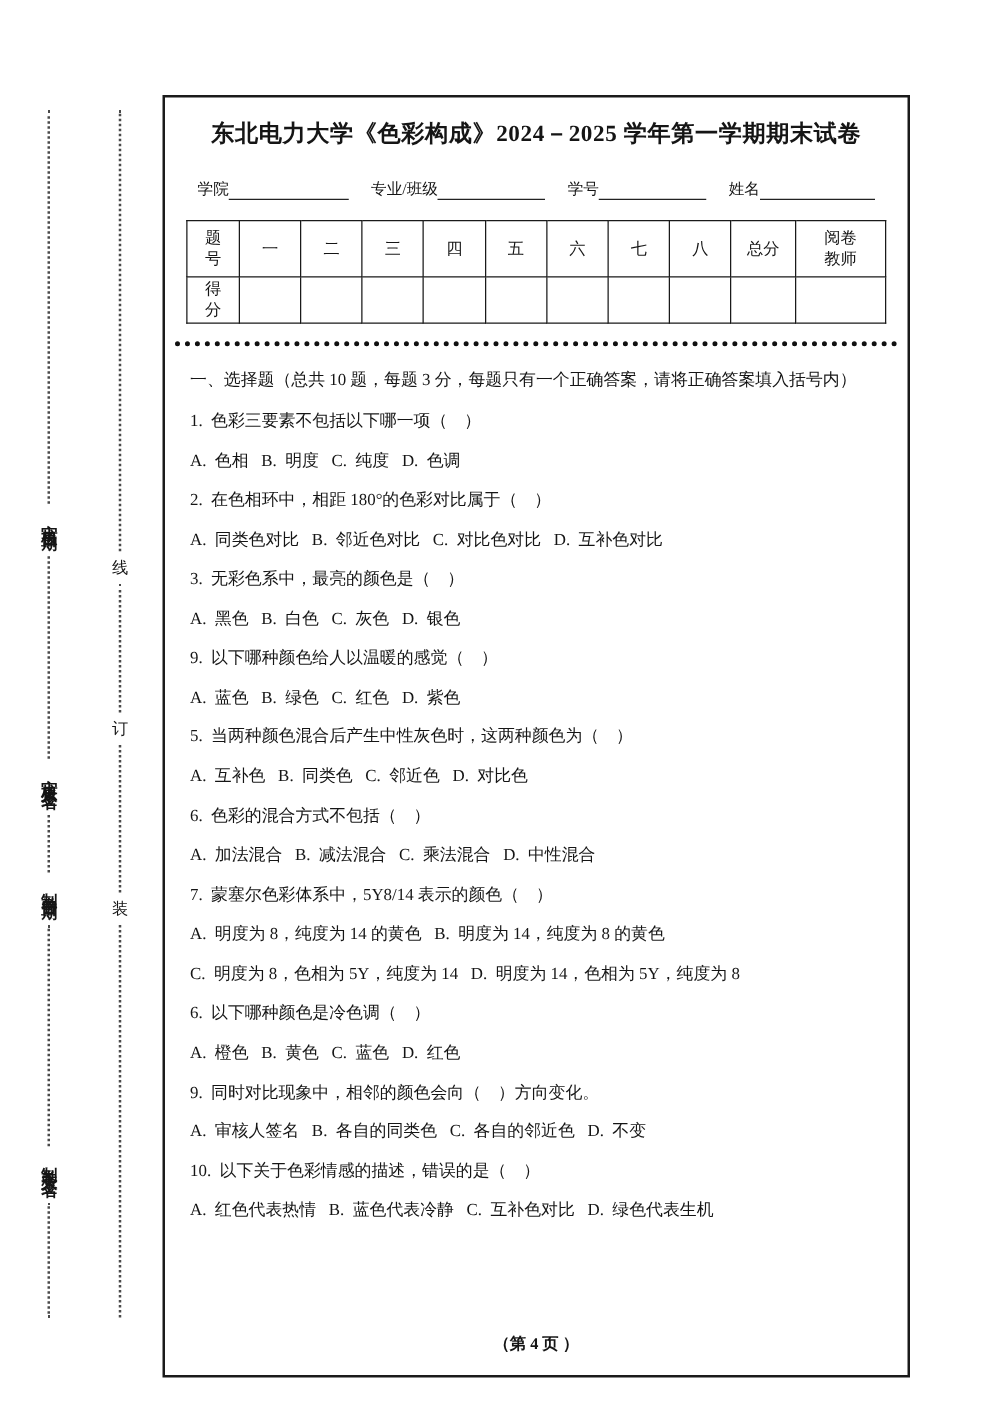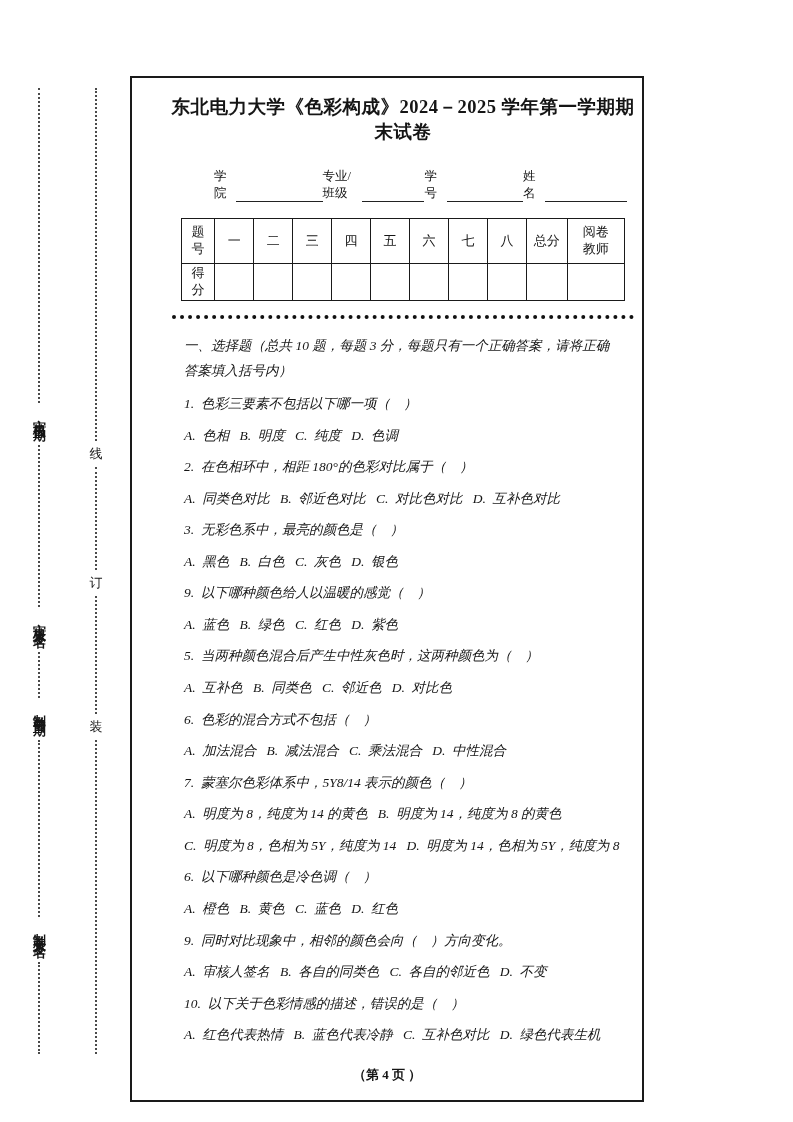--- a/index.html
+++ b/index.html
@@ -12,43 +12,43 @@
   .margin-col { position:absolute; top:88px; height:966px; display:flex;
     flex-direction:column; align-items:center; }
   .col1 { left:26px; width:26px; }
   .col2 { left:86px; width:20px; }
   .vdots { width:0; border-left:2px dotted #4a4a4a; }
   .vlabel { writing-mode:vertical-rl; text-orientation:upright;
     font-weight:bold; font-size:13px; letter-spacing:3px; padding:6px 0; }
   .vchar { font-size:13px; padding:4px 0; }
 
   
-  .box { position:absolute; left:130px; top:76px; width:514px; height:1026px;
-    border:2px solid #1a1a1a; box-sizing:border-box; background:#fff;padding-left:32px; }
+  .box { position:absolute; left:130px; top:76px; width:598px; height:1026px;
+    border:2px solid #1a1a1a; box-sizing:border-box; background:#fff; }
 
   .title { margin-top:16px; text-align:center; font-weight:bold;
     font-size:18.5px; letter-spacing:0.5px; }
 
   .info-row { display:flex; justify-content:space-between; align-items:flex-end;
-    padding:0 26px; margin-top:24px; font-size:12.5px;margin-left:24px; }
+    padding:0 26px; margin-top:24px; font-size:12.5px; }
   .info-field { display:flex; align-items:flex-end; }
   .blank { display:inline-block; border-bottom:1.3px solid #222; height:15px; }
   .b1 { width:96px; } .b2 { width:86px; } .b3 { width:86px; } .b4 { width:92px; }
 
   table.score-table { border-collapse:collapse; table-layout:fixed;
     width:calc(100% - 34px); margin:16px 17px 0; }
   table.score-table td { border:1.6px solid #1a1a1a; text-align:center;
     vertical-align:middle; font-size:13px; padding:0; white-space:pre-line;
     line-height:1.3; }
   tr.r1 td { height:44px; }
   tr.r2 td { height:36px; }
 
   .dotted-sep { margin:14px 8px 0; height:0; border-top:4px dotted #111; }
 
-  .content { padding:15px 20px 0 20px;font-style:italic; }
+  .content { padding:15px 20px 0 20px; }
   .heading { font-size:13.5px; line-height:1.85; margin-bottom:10px;
     white-space:pre-wrap; }
   .qline { font-size:13.5px; line-height:1.45; margin-bottom:12px;
     white-space:pre-wrap; }
 
   .footer { position:absolute; bottom:16px; left:0; width:100%;
     text-align:center; font-weight:bold; font-size:13px; }
 </style>
 </head>
 <body>

